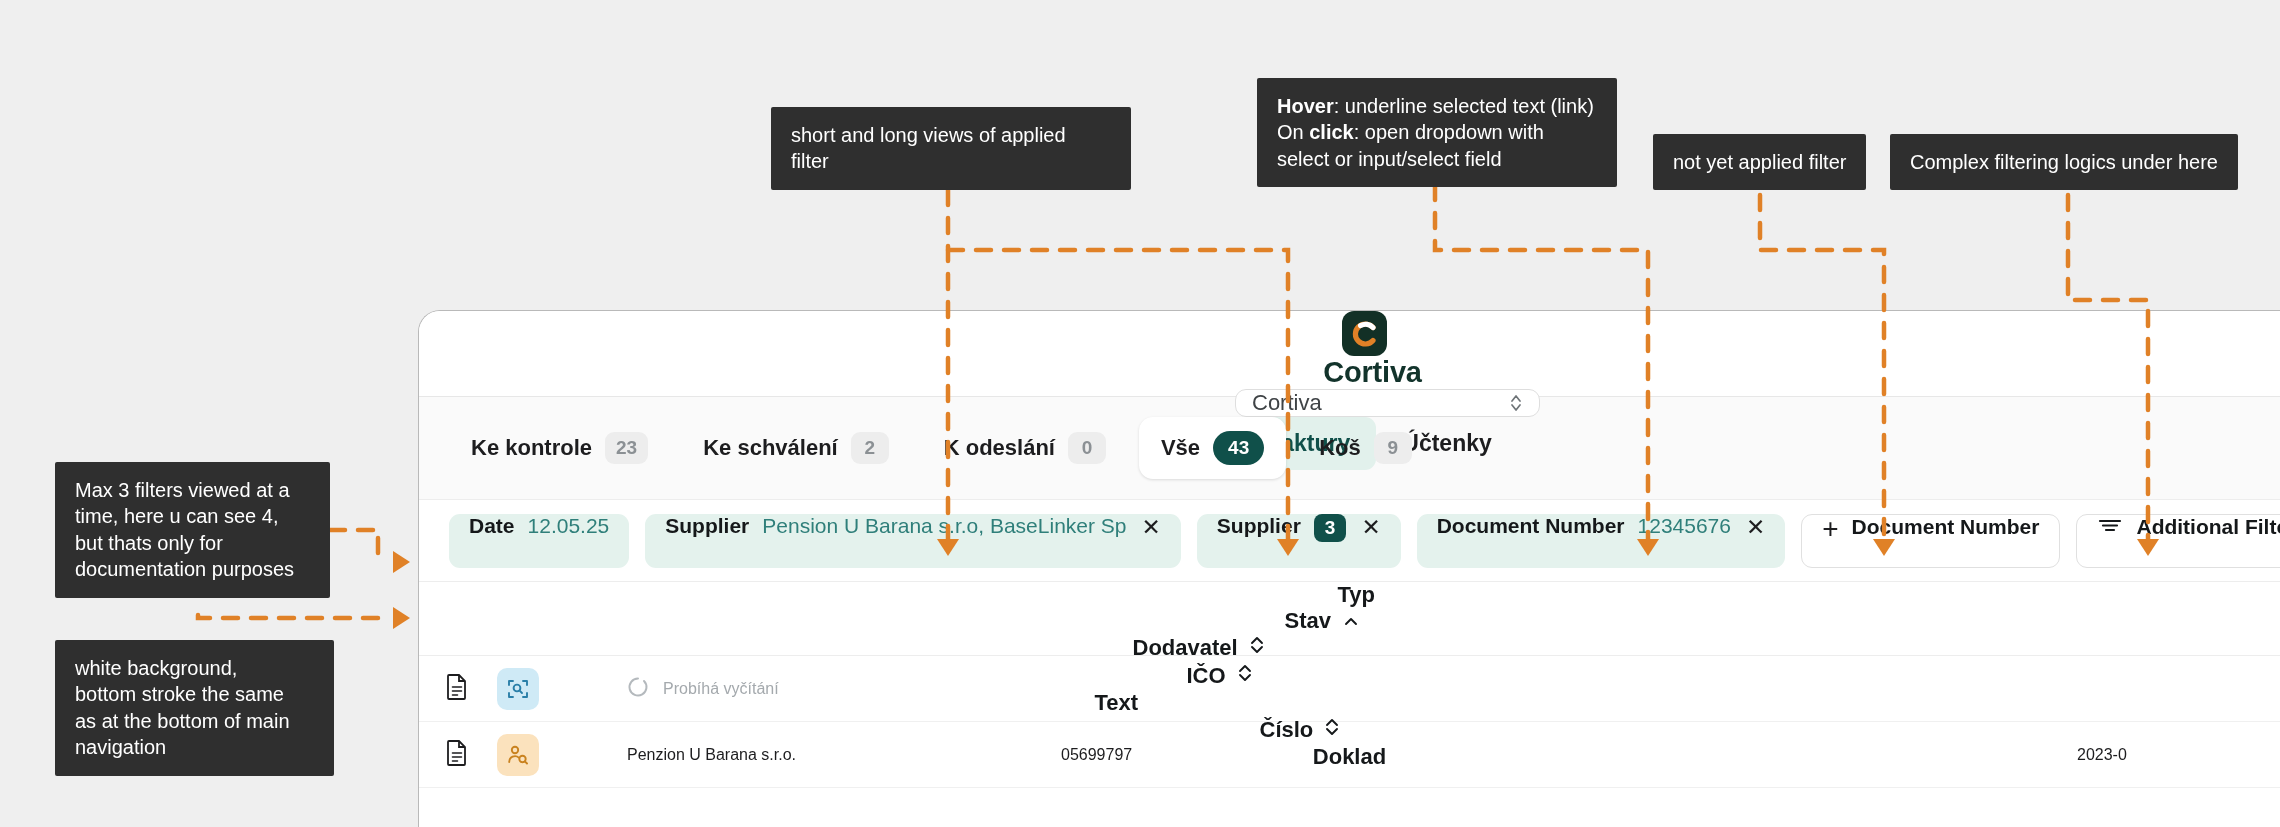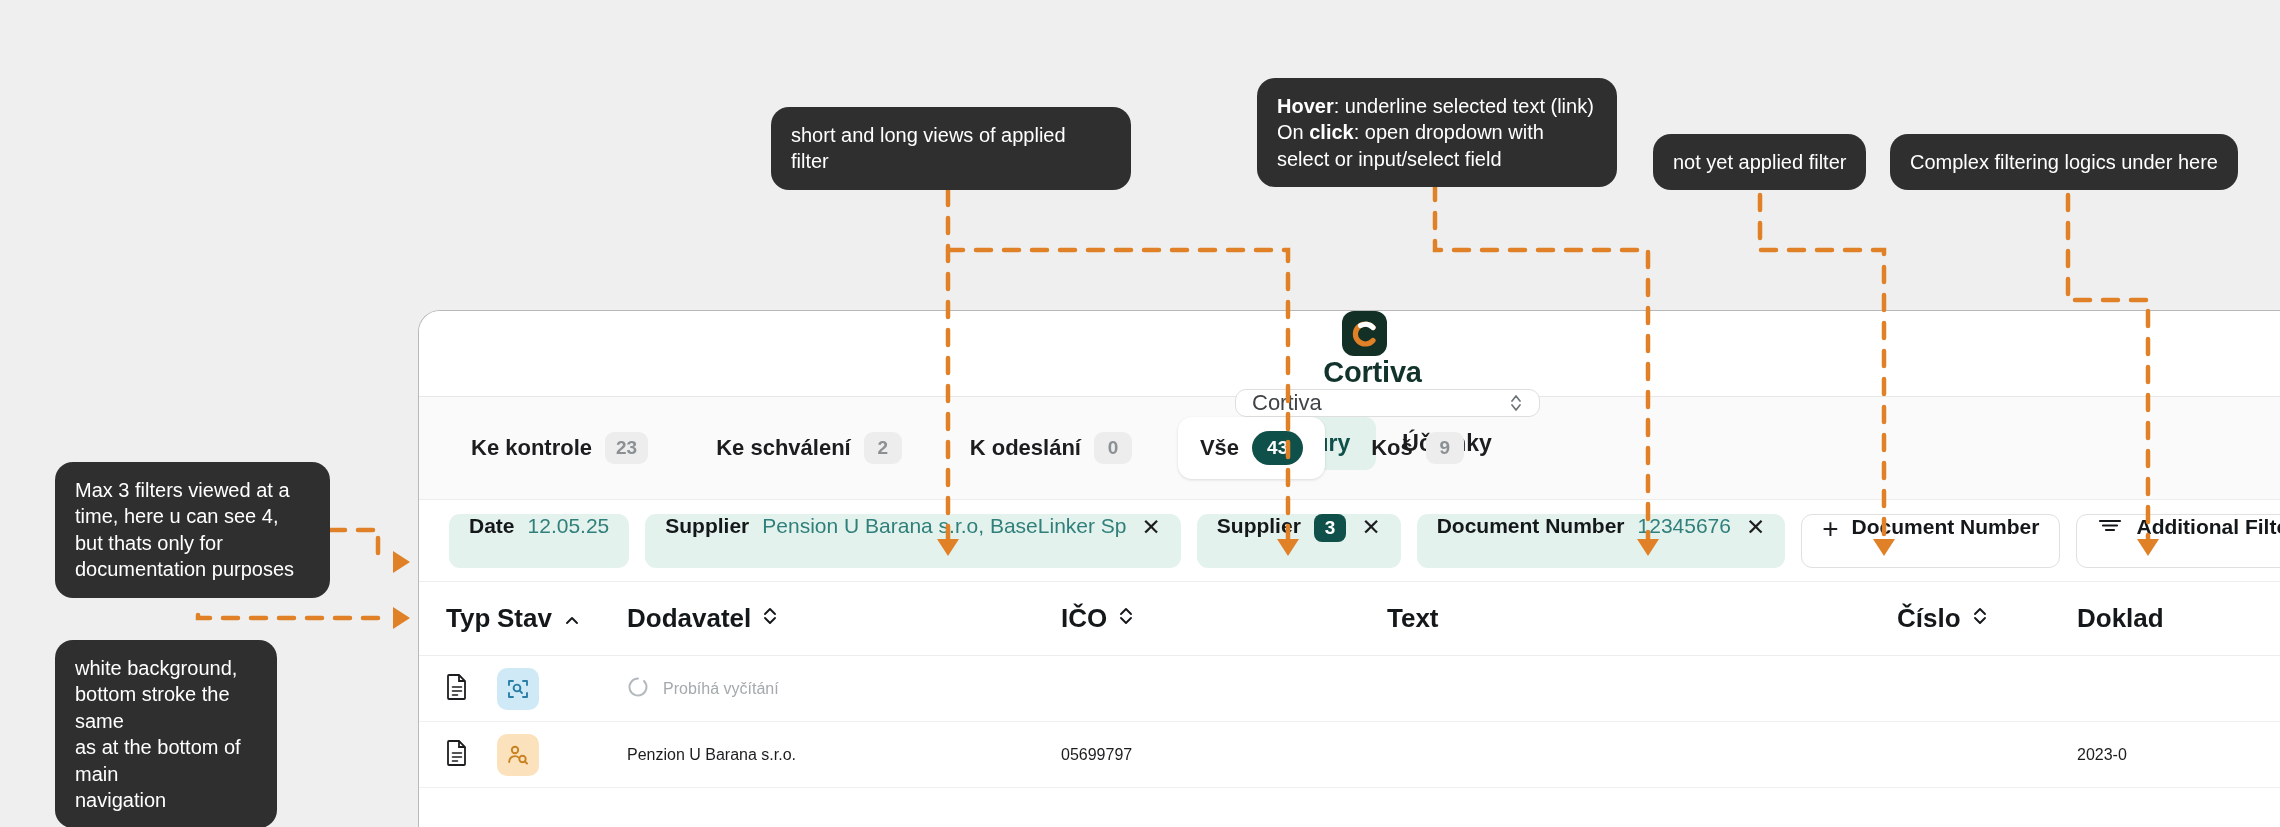--- a/index.html
+++ b/index.html
@@ -43,21 +43,21 @@
   .org-select .val{font-size:22px;color:#3f4346;}
   .chev{width:14px;height:24px;flex:0 0 auto;}
   .nav-tabs{display:flex;align-items:flex-end;margin-left:30px;}
   .nav-tab{
     font-size:23px;font-weight:bold;color:#1d1d1f;padding:13px 26px;border-radius:11px;
   }
   .nav-tab.active{background:#e2f1ec;color:#10504a;}
 
   
   .sectiontabs{
-    height:103px;display:flex;align-items:center;padding-left:30px;gap:24px;
+    height:103px;display:flex;align-items:center;padding-left:30px;gap:11px;
     background:#fafafa;border-bottom:1px solid #ededed;
   }
   .stab{display:flex;align-items:center;gap:13px;padding:14px 22px;border-radius:14px;
         font-size:22px;font-weight:bold;color:#1d1d1f;}
   .stab.active{background:#ffffff;box-shadow:0 1px 3px rgba(0,0,0,.13);}
   .stab .cnt{
     font-size:19px;font-weight:bold;color:#8b9094;background:#ededed;
     border-radius:9px;padding:5px 11px;min-width:38px;text-align:center;
   }
   .stab.active .cnt{background:#10504a;color:#ffffff;border-radius:20px;padding:6px 15px;}
@@ -78,21 +78,21 @@
     border-radius:8px;padding:3px 11px;
   }
   .chip .x{font-size:23px;color:#1d1d1f;font-weight:300;margin-left:2px;}
   .chip.ghost{background:#fff;border:1px solid #e0e0e0;}
   .chip.ghost .k{font-weight:bold;}
   .plus{font-size:28px;font-weight:300;color:#1d1d1f;line-height:1;}
 
   
   .thead{
     height:74px;display:flex;align-items:center;background:#fff;
-    border-bottom:1px solid #ededed;font-size:26px;font-weight:bold;color:#15181a;
+    border-bottom:1px solid #ededed;font-size:22px;font-weight:bold;color:#15181a;flex-direction:column;
   }
   .th{display:flex;align-items:center;gap:11px;}
   .row{
     height:66px;display:flex;align-items:center;background:#fff;
     border-bottom:1px solid #f0f0f0;font-size:16px;color:#1d1d1f;
   }
   .c-typ{width:78px;padding-left:27px;}
   .c-stav{width:130px;}
   .c-dod{width:434px;}
   .c-ico{width:326px;}
@@ -101,21 +101,21 @@
   .c-doklad{width:auto;flex:1;padding-right:0;}
 
   .statebadge{width:42px;height:42px;border-radius:10px;display:flex;
               align-items:center;justify-content:center;}
   .sb-blue{background:#cfeaf6;}
   .sb-amber{background:#fbe2bd;}
   .muted{color:#a4a9ad;display:flex;align-items:center;gap:14px;}
 
   
   .callout{
-    position:absolute;background:#2f2f2f;color:#ffffff;border-radius:18px;
+    position:absolute;background:#2f2f2f;color:#ffffff;border-radius:2px;
     font-size:20px;line-height:1.32;padding:15px 20px;
   }
   .callout b{font-weight:bold;}
   .ann-svg{position:absolute;left:0;top:0;width:2280px;height:827px;pointer-events:none;}
 </style>
 </head>
 <body>
 
 <div id="stage">
 
@@ -367,20 +367,20 @@
     <div>Complex filtering logics under here</div>
   </div>
 
   <div class="callout" style="left:55px;top:462px;width:275px;">
     <div>Max 3 filters viewed at a</div>
     <div>time, here u can see 4,</div>
     <div>but thats only for</div>
     <div>documentation purposes</div>
   </div>
 
-  <div class="callout" style="left:55px;top:640px;width:222px;">
+  <div class="callout" style="left:55px;top:640px;width:279px;">
     <div>white background,</div>
     <div>bottom stroke the same</div>
     <div>as at the bottom of main</div>
     <div>navigation</div>
   </div>
 
 </div>
 
 </body></html>

